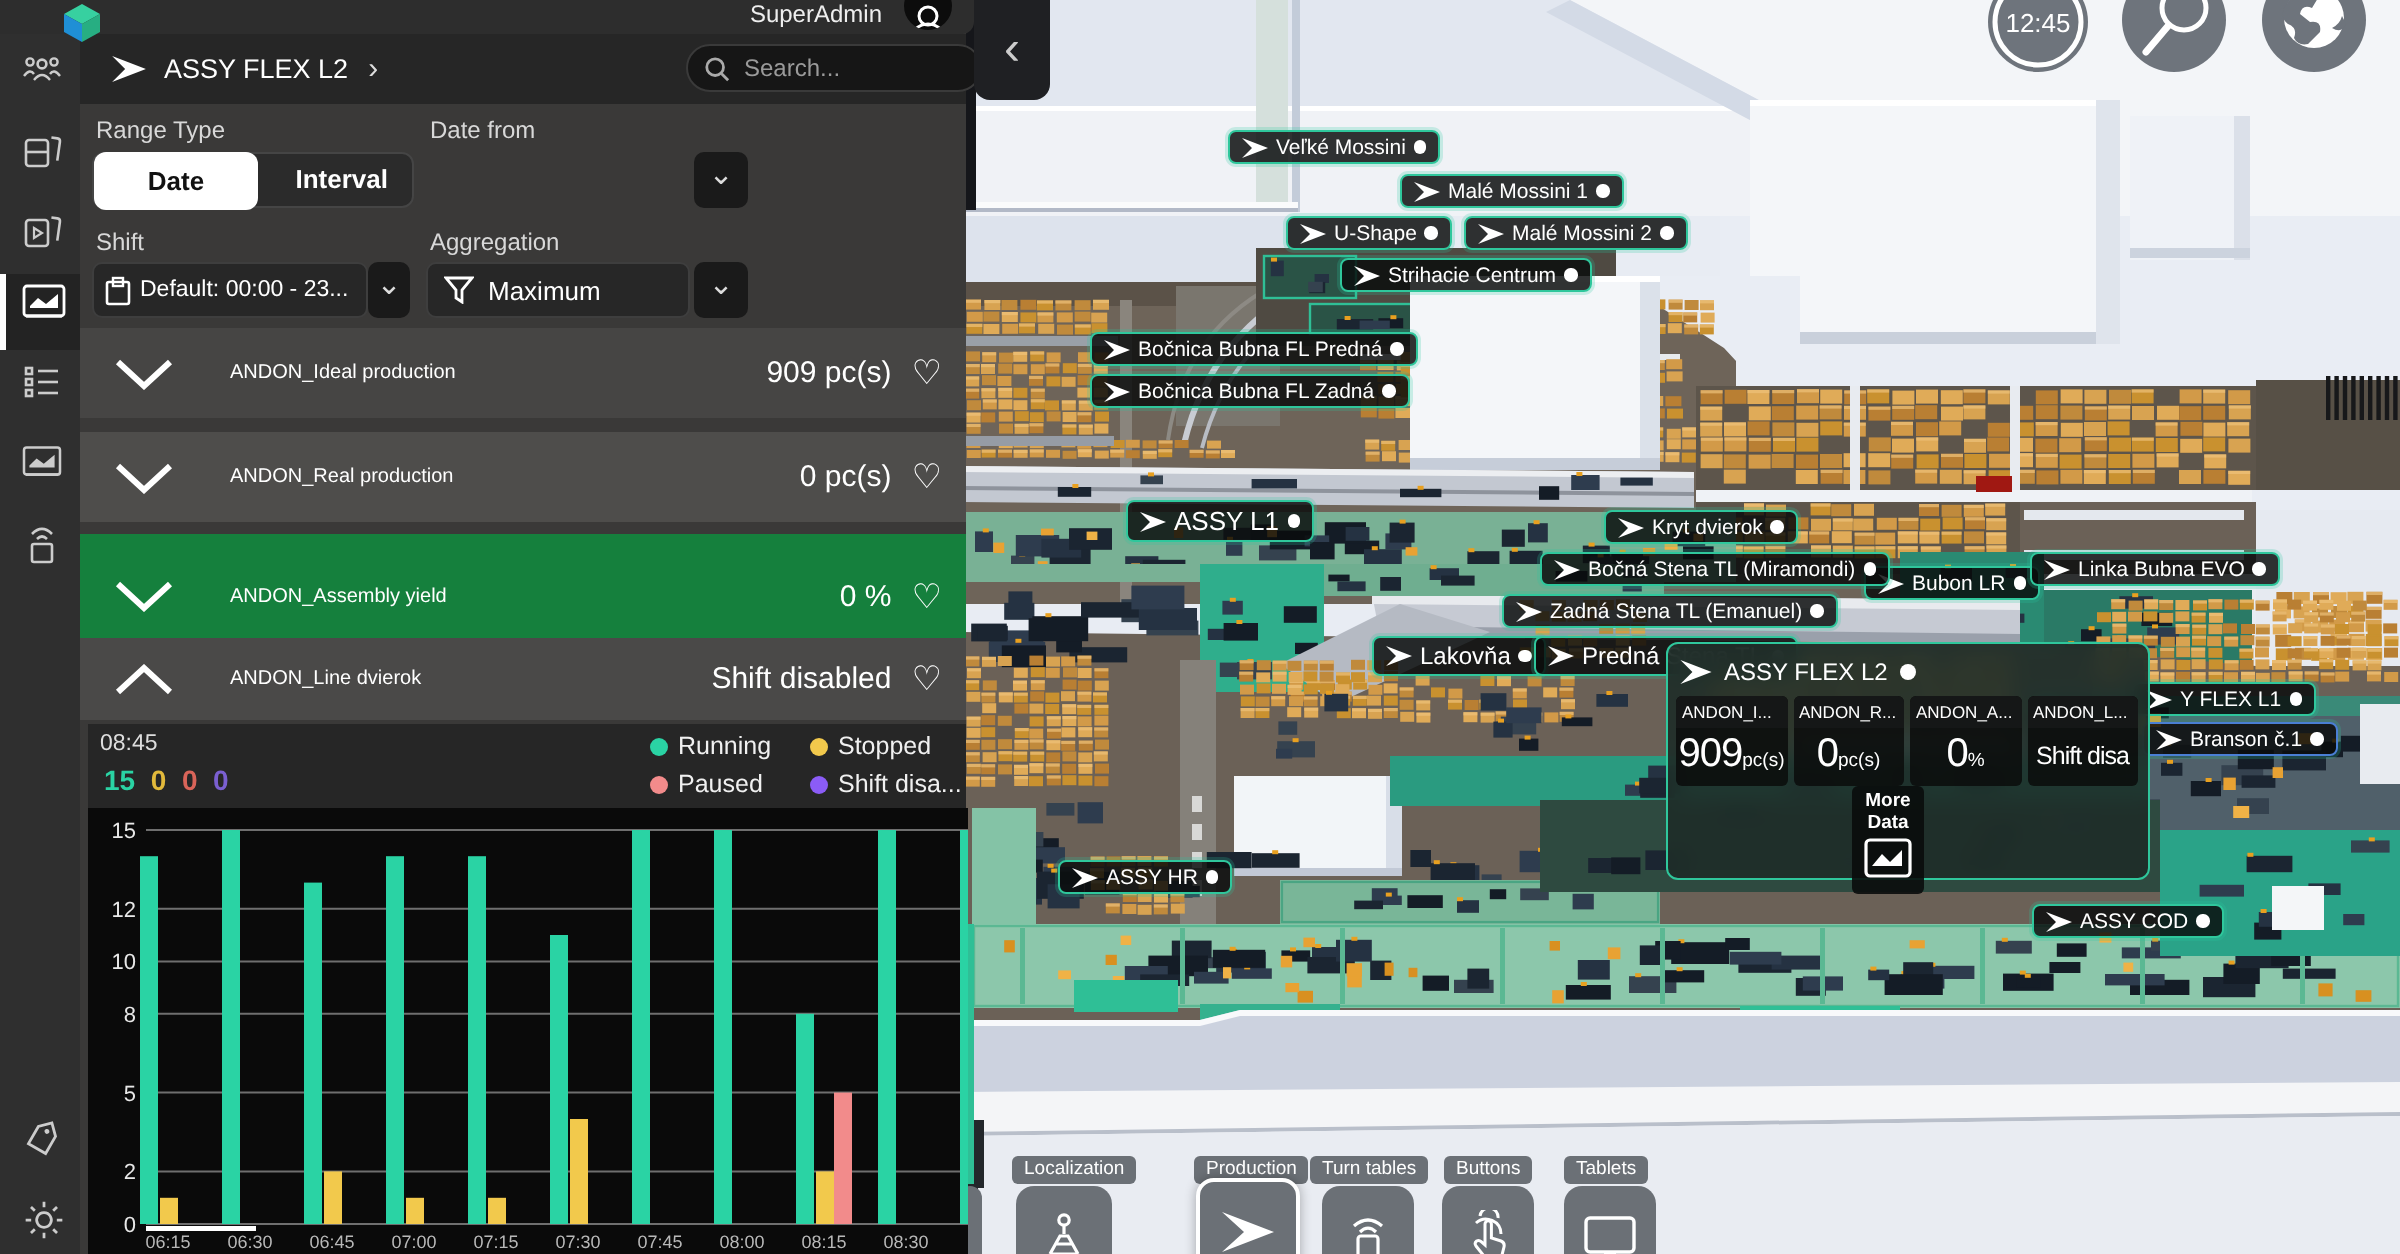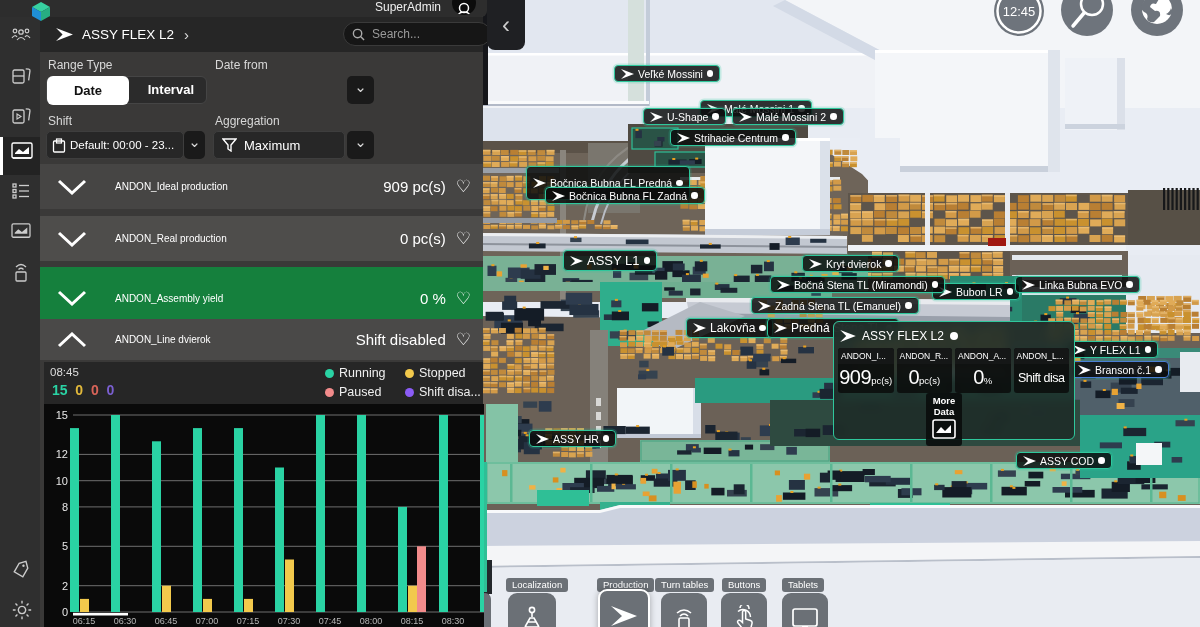--- a/index.html
+++ b/index.html
@@ -2060,21 +2060,21 @@
       <path d="M1166 14 q4 -2 5 -6 l2 4 q-2 5 -7 2z" fill="#6e747c"></path>
     </g>
 </svg>
 <div class="pill" style="left:614px;top:65px;height:17px;border-color:#2fc79c;">
     <svg class="pl" width="13" height="10" viewBox="0 0 13 10">
       <path d="M0 5 L13 0 L8 5 L13 10 Z" fill="#fff" transform="rotate(180 6.5 5)"></path>
     </svg>
     <span style="font-size:10.5px">Veľké Mossini</span>
     <span class="dot"></span>
   </div>
-<div class="pill" style="left:700px;top:87px;height:17px;border-color:#2fc79c;margin-top:13px;">
+<div class="pill" style="left:700px;top:87px;height:17px;border-color:#2fc79c;">
     <svg class="pl" width="13" height="10" viewBox="0 0 13 10">
       <path d="M0 5 L13 0 L8 5 L13 10 Z" fill="#fff" transform="rotate(180 6.5 5)"></path>
     </svg>
     <span style="font-size:10.5px">Malé Mossini 1</span>
     <span class="dot"></span>
   </div>
 <div class="pill" style="left:643px;top:108px;height:17px;border-color:#2fc79c;">
     <svg class="pl" width="13" height="10" viewBox="0 0 13 10">
       <path d="M0 5 L13 0 L8 5 L13 10 Z" fill="#fff" transform="rotate(180 6.5 5)"></path>
     </svg>
@@ -2088,21 +2088,21 @@
     <span style="font-size:10.5px">Malé Mossini 2</span>
     <span class="dot"></span>
   </div>
 <div class="pill" style="left:670px;top:129px;height:17px;border-color:#2fc79c;">
     <svg class="pl" width="13" height="10" viewBox="0 0 13 10">
       <path d="M0 5 L13 0 L8 5 L13 10 Z" fill="#fff" transform="rotate(180 6.5 5)"></path>
     </svg>
     <span style="font-size:10.5px">Strihacie Centrum</span>
     <span class="dot"></span>
   </div>
-<div class="pill" style="left:526px;top:166px;height:34px;border-color:#2fc79c;">
+<div class="pill" style="left:545px;top:166px;height:17px;border-color:#2fc79c;">
     <svg class="pl" width="13" height="10" viewBox="0 0 13 10">
       <path d="M0 5 L13 0 L8 5 L13 10 Z" fill="#fff" transform="rotate(180 6.5 5)"></path>
     </svg>
     <span style="font-size:10.5px">Bočnica Bubna FL Predná</span>
     <span class="dot"></span>
   </div>
 <div class="pill" style="left:545px;top:187px;height:17px;border-color:#2fc79c;">
     <svg class="pl" width="13" height="10" viewBox="0 0 13 10">
       <path d="M0 5 L13 0 L8 5 L13 10 Z" fill="#fff" transform="rotate(180 6.5 5)"></path>
     </svg>

